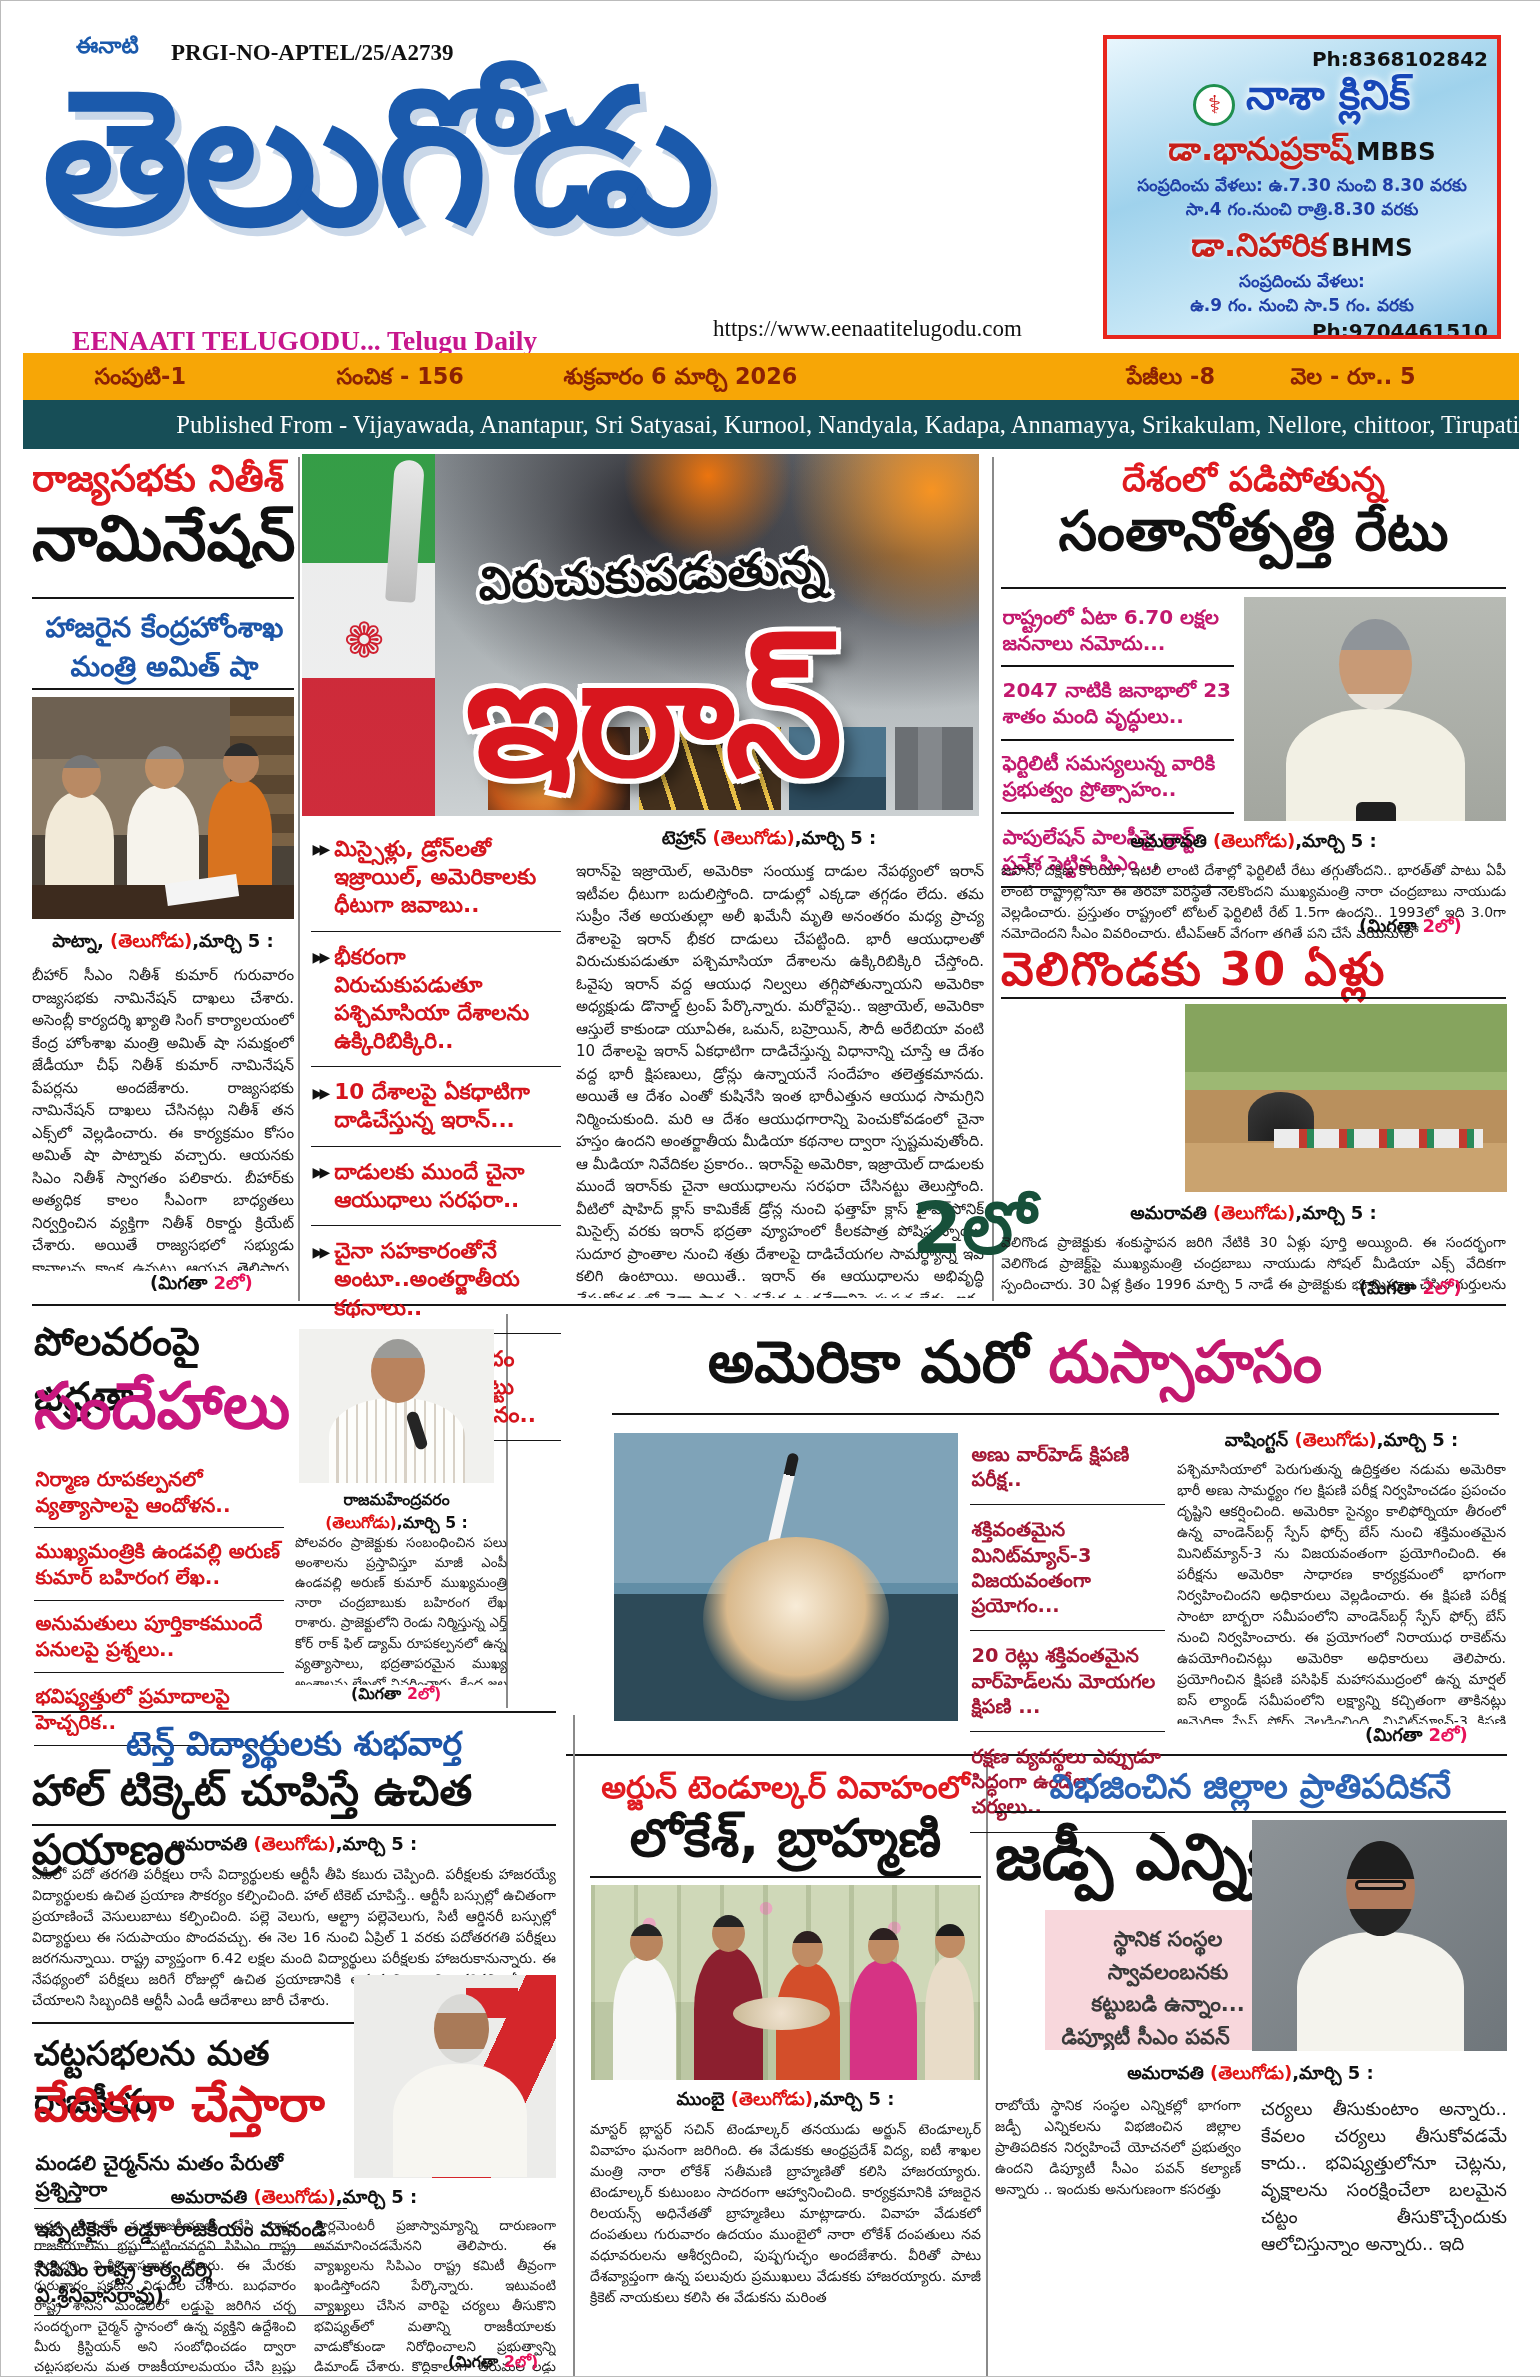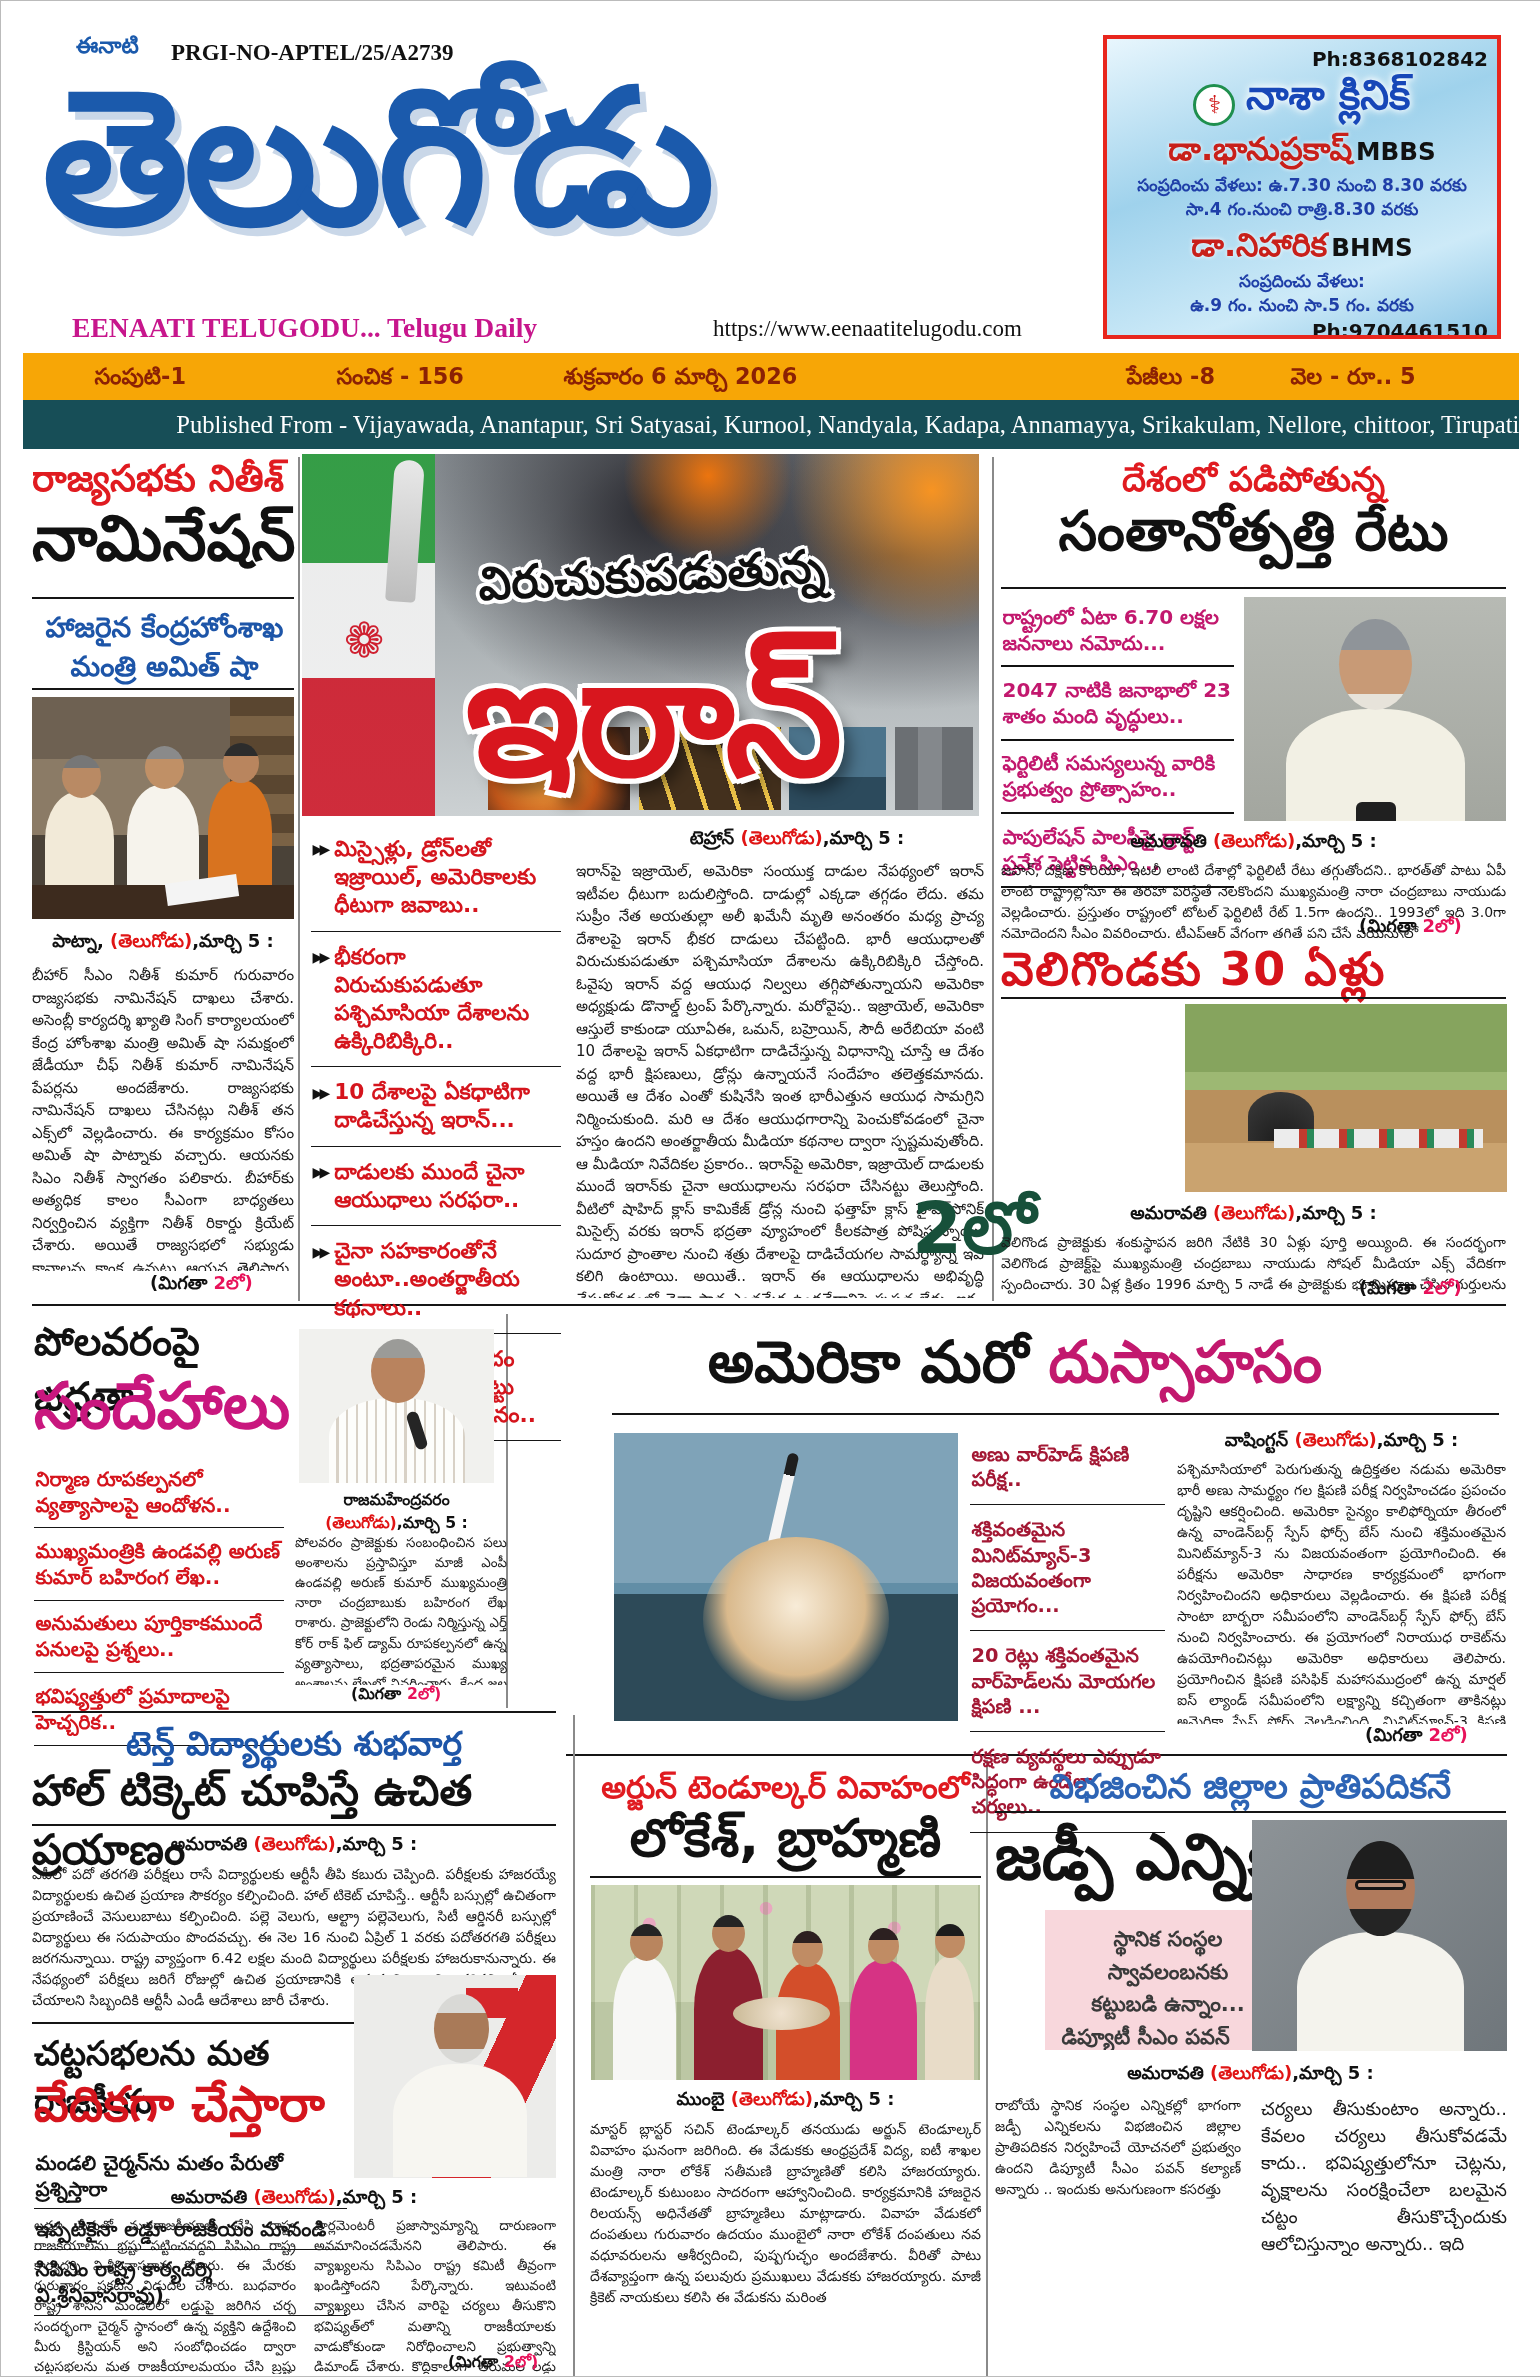--- a/index.html
+++ b/index.html
@@ -68,21 +68,21 @@
 .pinkbox{background:#f8d7dc;color:#3a3a3a;font-weight:900;font-size:21px;line-height:1.55;padding:13.4px 16.4px}
 </style>
 </head>
 <body>
 
 <div id="page">
 
   <div class="abs" style="left:75px;top:31px;font-size:22.4px"><span class="b" style="color:#1b5aac">ఈనాటి</span></div>
   <div class="abs ser b" style="left:170px;top:39px;font-size:23px">PRGI-NO-APTEL/25/A2739</div>
   <div class="abs logo-main ov" style="left:41px;top:21px;width:1036px;height:298px;font-size:188px;line-height:1.45">తెలుగోడు</div>
-  <div class="abs ser tagline ov" style="left:71px;top:311px;font-size:27.6px;width:566px">EENAATI  TELUGODU...  Telugu  Daily</div>
+  <div class="abs ser tagline ov" style="left:71px;top:324px;font-size:27.6px;width:566px">EENAATI  TELUGODU...  Telugu  Daily</div>
   <div class="abs ser" style="left:712px;top:315px;font-size:23px">https://www.eenaatitelugodu.com</div>
 
   <div class="abs adbox" style="left:1102px;top:34px;width:398px;height:304px">
     <div class="ph">Ph:8368102842</div>
     <div><span class="adlogo">⚕</span><span class="clinic">నాశా క్లినిక్</span></div>
     <div style="margin-top:1.5px"><span class="doc">డా.భానుప్రకాష్</span> <span class="deg">MBBS</span></div>
     <div class="tim">సంప్రదించు వేళలు: ఉ.7.30 నుంచి 8.30 వరకు</div>
     <div class="tim">సా.4 గం.నుంచి రాత్రి.8.30 వరకు</div>
     <div style="margin-top:3px"><span class="doc">డా.నిహారిక</span> <span class="deg">BHMS</span></div>
     <div class="tim">సంప్రదించు వేళలు:</div>
@@ -164,21 +164,21 @@
     <div class="item">
         <span class="arr">▶▶</span>
         <span>చైనా సహకారంతోనే అంటూ..అంతర్జాతీయ కథనాలు..</span>
       </div>
     <div class="item">
         <span class="arr">▶▶</span>
         <span>ఇరాన్-చైనా ఒప్పందం చేసుకోవాలనుకున్నట్టు రాయిటర్స్ తన కథనం..</span>
       </div>
   </div>
 
-  <div class="abs dl" style="left:592px;top:826px;width:408px">
+  <div class="abs dl" style="left:564px;top:826px;width:408px">
     <span>టెహ్రాన్ </span><span class="brand">(తెలుగోడు)</span><span>,మార్చి 5 :</span>
   </div>
   <div class="abs body-txt ov" style="left:575px;top:859px;width:408px;height:438px">
     <span>ఇరాన్‌పై ఇజ్రాయెల్, అమెరికా సంయుక్త దాడుల నేపథ్యంలో ఇరాన్ ఇటీవల ధీటుగా బదులిస్తోంది. దాడుల్లో ఎక్కడా తగ్గడం లేదు. తమ సుప్రీం నేత అయతుల్లా అలీ ఖమేనీ మృతి అనంతరం మధ్య ప్రాచ్య దేశాలపై ఇరాన్ భీకర దాడులు చేపట్టింది. భారీ ఆయుధాలతో విరుచుకుపడుతూ పశ్చిమాసియా దేశాలను ఉక్కిరిబిక్కిరి చేస్తోంది. ఓవైపు ఇరాన్ వద్ద ఆయుధ నిల్వలు తగ్గిపోతున్నాయని అమెరికా అధ్యక్షుడు డొనాల్డ్ ట్రంప్ పేర్కొన్నారు. మరోవైపు.. ఇజ్రాయెల్, అమెరికా ఆస్తులే కాకుండా యూఏఈ, ఒమన్, బహ్రెయిన్, సౌదీ అరేబియా వంటి 10 దేశాలపై ఇరాన్ ఏకధాటిగా దాడిచేస్తున్న విధానాన్ని చూస్తే ఆ దేశం వద్ద భారీ క్షిపణులు, డ్రోన్లు ఉన్నాయనే సందేహం తలెత్తకమానదు. అయితే ఆ దేశం ఎంతో కుషినేసి ఇంత భారీఎత్తున ఆయుధ సామగ్రిని నిర్మించుకుంది.</span>
     <span>మరి ఆ దేశం ఆయుధగారాన్ని పెంచుకోవడంలో చైనా హస్తం ఉందని అంతర్జాతీయ మీడియా కథనాల ద్వారా స్పష్టమవుతోంది. ఆ మీడియా నివేదికల ప్రకారం.. ఇరాన్‌పై అమెరికా, ఇజ్రాయెల్ దాడులకు ముందే ఇరాన్‌కు చైనా ఆయుధాలను సరఫరా చేసినట్టు తెలుస్తోంది. వీటిలో షాహిద్ క్లాస్ కామికేజ్ డ్రోన్ల నుంచి ఫత్తాహ్ క్లాస్ హైపర్‌సోనిక్ మిసైల్స్ వరకు ఇరాన్ భద్రతా వ్యూహంలో కీలకపాత్ర పోషిస్తున్నాయి. సుదూర ప్రాంతాల నుంచి శత్రు దేశాలపై దాడిచేయగల సామర్థ్యాన్ని ఇవి కలిగి ఉంటాయి. అయితే.. ఇరాన్ ఈ ఆయుధాలను అభివృద్ధి చేసుకోవడంలో చైనా పాత్ర ఎంతమేర ఉందనేదానిపై స్పష్టత లేదు. ఇక.. గత శుక్రవారం ఇరాన్‌పై ఇజ్రాయెల్, అమెరికాలు దాడిచేసి.. ఇరాన్ సుప్రీం లీడర్ ఖమేనీని హతమార్చిన సంగతి తెలిసిందే. ఆ ఘటన తర్వాత ఇరాన్‌కు ప్రమాదకర ఆయుధాలను, అదనపు రక్షణ ఎలా పొందాలో చైనా వివరించిందని మధ్యప్రాచ్యంలోని ఓ మీడియా సంస్థ నివేదించింది. ఇదిలా ఉండగా.. చైనా తయారుచేసిన సీఎం 302 యాంటీ షిప్ క్షిపణుల కొనుగోలుపై ఇరాన్-చైనా ఒప్పందం చేసుకోవాలనుకున్నట్టు రాయిటర్స్ తన కథనంలో రాసుకొచ్చింది. ఇక.. ఇరాన్ ప్రస్తుతం ఉపయోగిస్తున్న ఆయుధాలలో ఎక్కువ భాగం ఆ దేశంలోనే ఉత్పత్తి అయినవే అయినప్పటికీ.</span>
   </div>
   <div class="abs badge2" style="left:911px;top:1191px">2లో</div>
 
   <div class="abs bb red ct ov" style="left:1000px;top:458px;width:505px;font-size:34px">దేశంలో పడిపోతున్న</div>
   <div class="abs bb ct ov" style="left:1000px;top:498px;width:505px;font-size:55px">సంతానోత్పత్తి రేటు</div>

